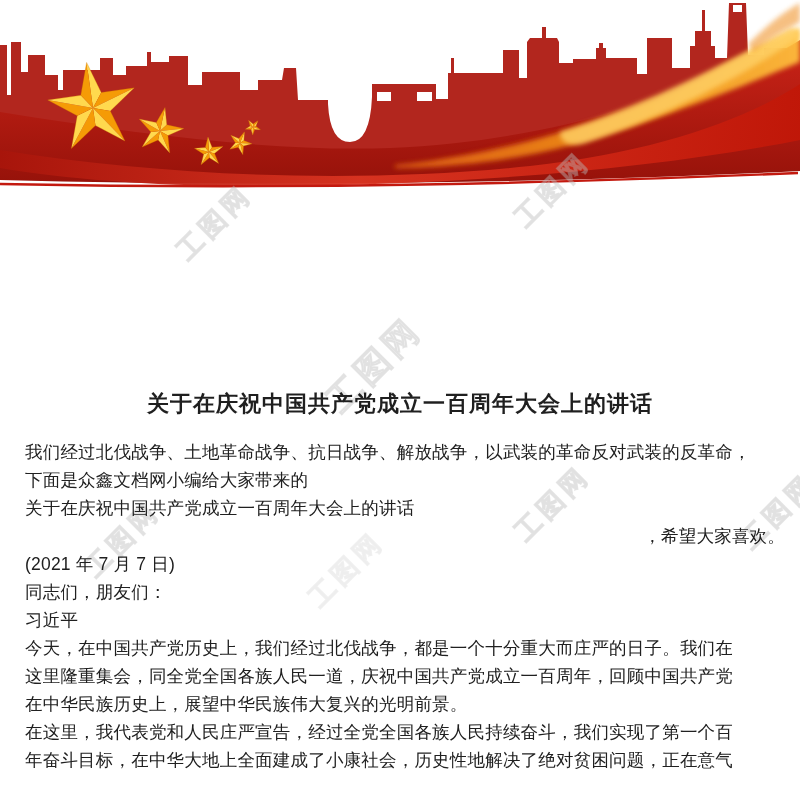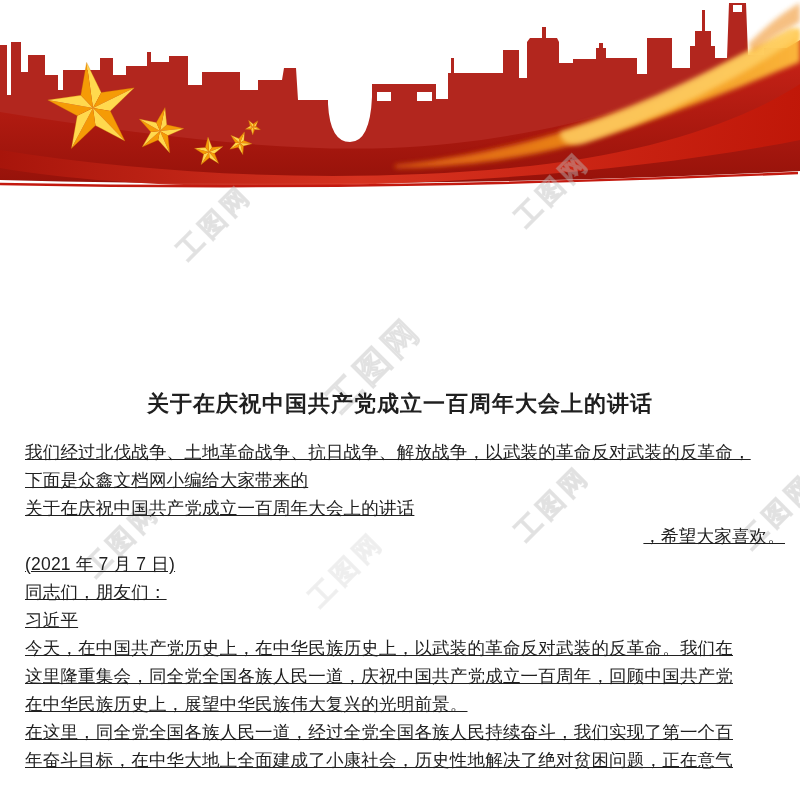--- a/index.html
+++ b/index.html
@@ -40,21 +40,21 @@
     letter-spacing:1px;
     color:#1f1f1f;
   }
   .doc-body{
     position:absolute;left:25px;top:438px;width:760px;
     font-size:17.5px;
     line-height:28px;
     color:#202020;
     letter-spacing:0.2px;
   }
-  .doc-line{white-space:nowrap;height:28px;text-decoration:underline;}
+  .doc-line{white-space:nowrap;height:28px;}
   .doc-line.indent{padding-left:187px;text-align:right;}
 </style>
 </head>
 <body>
 
 <div class="page">
 
   <div class="banner">
     <svg width="800" height="192" viewBox="0 0 800 192" xmlns="http://www.w3.org/2000/svg">
       <defs>
@@ -196,20 +196,20 @@
   <h1 class="doc-title">关于在庆祝中国共产党成立一百周年大会上的讲话</h1>
 
   <div class="doc-body">
     <div class="doc-line">我们经过北伐战争、土地革命战争、抗日战争、解放战争，以武装的革命反对武装的反革命，</div>
     <div class="doc-line">下面是众鑫文档网小编给大家带来的</div>
     <div class="doc-line">关于在庆祝中国共产党成立一百周年大会上的讲话</div>
     <div class="doc-line indent">，希望大家喜欢。</div>
     <div class="doc-line">(2021 年 7 月 7 日)</div>
     <div class="doc-line">同志们，朋友们：</div>
     <div class="doc-line">习近平</div>
-    <div class="doc-line">今天，在中国共产党历史上，在中华民族历史上，以武装的革命反对武装的反革命。我们在</div>
+    <div class="doc-line">今天，在中国共产党历史上，我们经过北伐战争，都是一个十分重大而庄严的日子。我们在</div>
     <div class="doc-line">这里隆重集会，同全党全国各族人民一道，庆祝中国共产党成立一百周年，回顾中国共产党</div>
     <div class="doc-line">在中华民族历史上，展望中华民族伟大复兴的光明前景。</div>
-    <div class="doc-line">在这里，同全党全国各族人民一道，经过全党全国各族人民持续奋斗，我们实现了第一个百</div>
+    <div class="doc-line">在这里，我代表党和人民庄严宣告，经过全党全国各族人民持续奋斗，我们实现了第一个百</div>
     <div class="doc-line">年奋斗目标，在中华大地上全面建成了小康社会，历史性地解决了绝对贫困问题，正在意气</div>
   </div>
 
 </div>
 
 </body></html>

